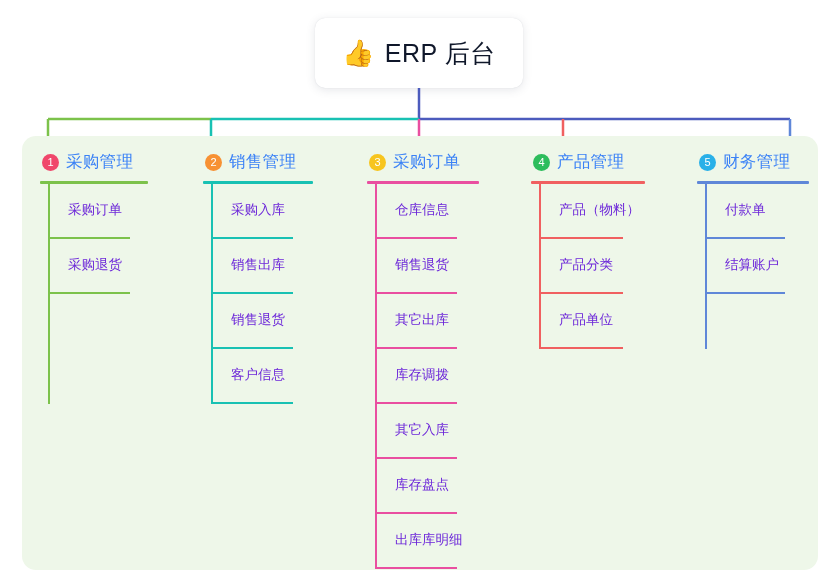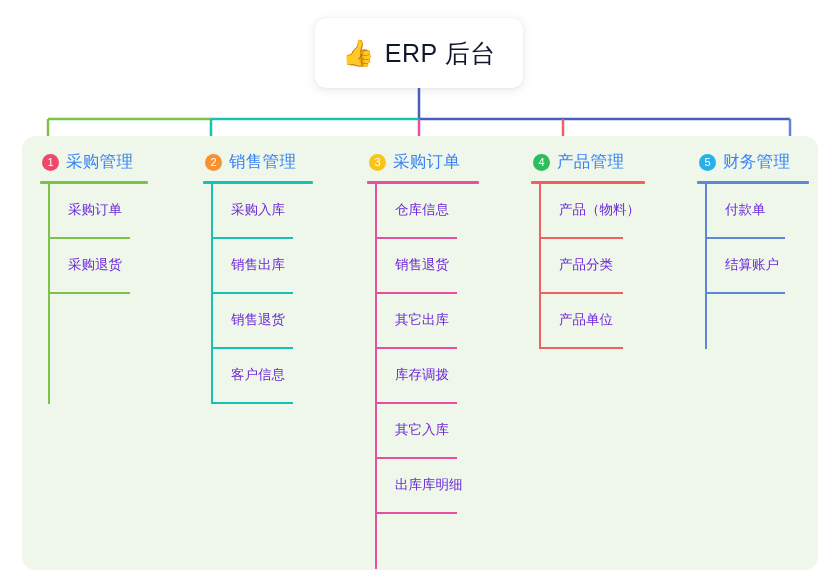--- a/index.html
+++ b/index.html
@@ -228,20 +228,24 @@
           </div>
           <div class="leaf">
             <span class="leaf-label">库存调拨</span>
             <div class="leaf-rule" style="width: 82px; background: rgb(233, 79, 160);"></div>
           </div>
           <div class="leaf">
             <span class="leaf-label">其它入库</span>
             <div class="leaf-rule" style="width: 82px; background: rgb(233, 79, 160);"></div>
           </div>
           <div class="leaf">
+            <span class="leaf-label">库存盘点</span>
+            <div class="leaf-rule" style="width: 82px; background: rgb(233, 79, 160);"></div>
+          </div>
+          <div class="leaf">
             <span class="leaf-label">出库库明细</span>
             <div class="leaf-rule" style="width: 82px; background: rgb(233, 79, 160);"></div>
           </div>
         </div>
       </div>
       <div class="branch" style="left: 531px; top: 148px;">
         <div class="branch-header">
           <span class="badge" style="background: rgb(45, 189, 92);">4</span>
           <span class="branch-title">产品管理</span>
         </div>

